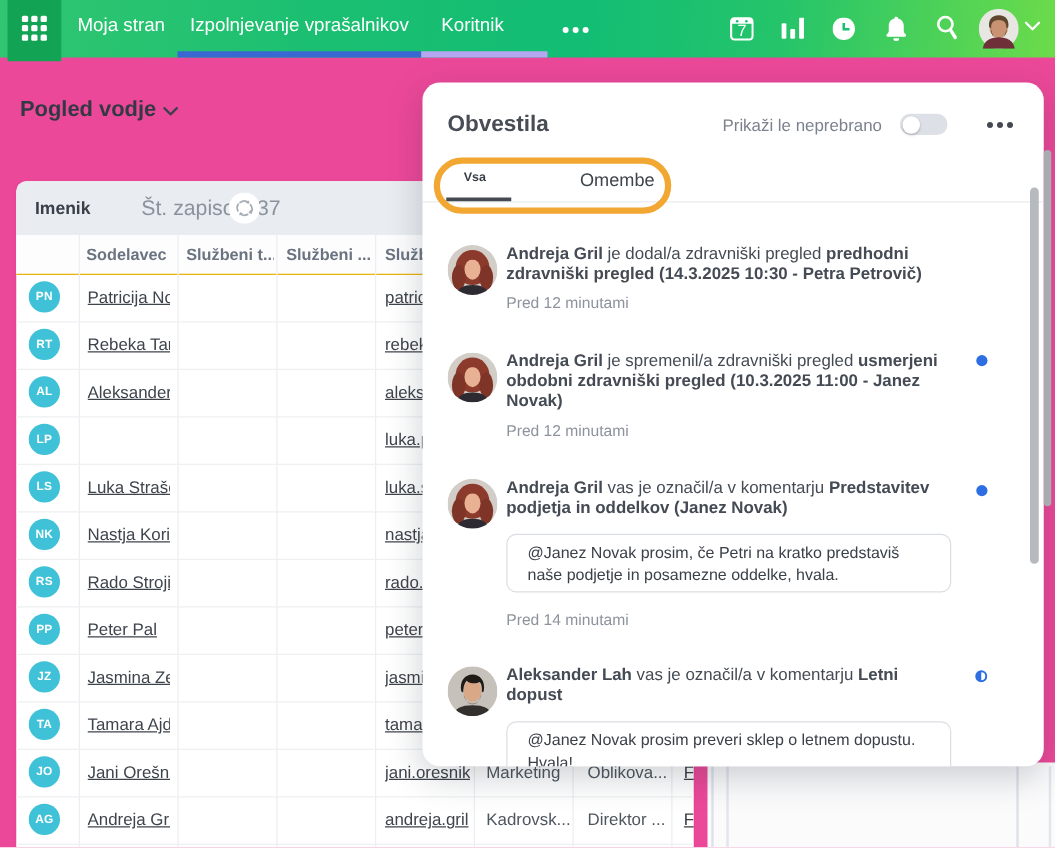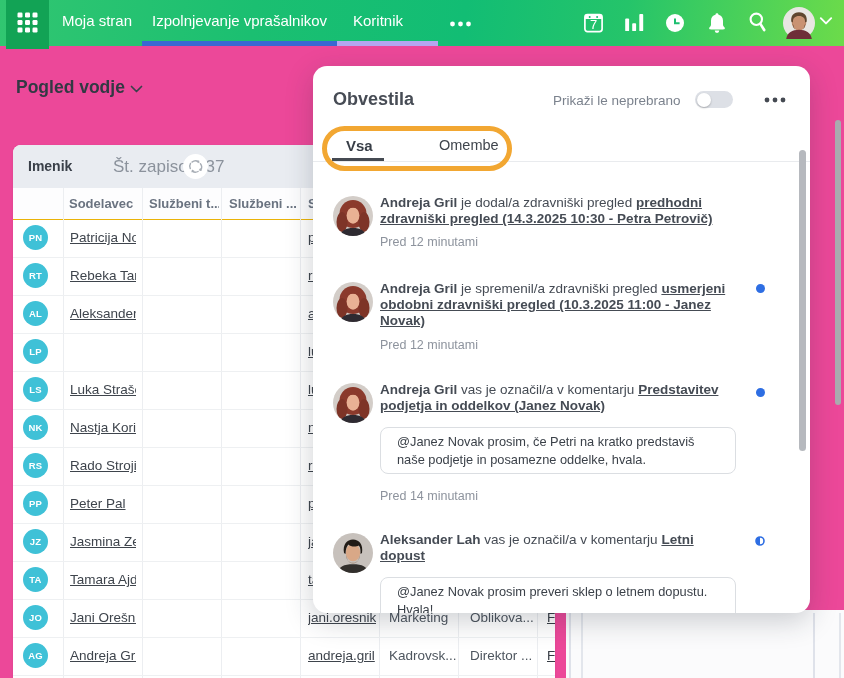--- a/index.html
+++ b/index.html
@@ -28,36 +28,36 @@
   .nm{left:57px;top:0;width:66px;height:38px;line-height:38px;font-size:13.5px;color:#3e444c;
       text-decoration:underline;white-space:nowrap;overflow:hidden;}
   .em{left:295px;top:0;width:68px;height:38px;line-height:38px;font-size:13.5px;color:#3e444c;
       text-decoration:underline;white-space:nowrap;overflow:hidden;}
   .c5{left:376px;top:0;width:68px;height:38px;line-height:38px;font-size:13.5px;color:#4e565f;white-space:nowrap;overflow:hidden;}
   .c6{left:457px;top:0;width:66px;height:38px;line-height:38px;font-size:13.5px;color:#4e565f;white-space:nowrap;overflow:hidden;}
   .c7{left:534px;top:0;width:8px;height:38px;line-height:38px;font-size:13.5px;color:#363c44;text-decoration:underline;white-space:nowrap;overflow:hidden;}
   
   #card2{left:566px;top:610px;width:278px;height:68px;background:#fbfbfc;}
   
-  #panel{left:313px;top:66px;width:497px;height:547px;background:#fff;border-radius:14px;
+  #panel{left:338px;top:66px;width:497px;height:547px;background:#fff;border-radius:14px;
     box-shadow:0 8px 28px rgba(30,40,55,.22);overflow:hidden;}
   .pnl{position:absolute;}
   #ptitle{left:20px;top:23px;font-size:18px;font-weight:bold;color:#474c55;}
   #plabel{left:240px;top:27px;width:132px;font-size:13.5px;color:#7b828d;}
   #toggle{left:382px;top:25px;width:38px;height:17px;border-radius:9px;background:#dde0e6;}
   #tknob{left:1.5px;top:1.5px;width:14px;height:14px;border-radius:50%;background:#fff;box-shadow:0 1px 2px rgba(0,0,0,.25);}
   #tabline{left:0;top:95px;width:497px;height:1px;background:#e9ebee;}
-  #tab1{left:33px;top:71px;font-size:15px;font-weight:bold;color:#383e47;}
+  #tab1{left:33px;top:71px;font-size:10px;font-weight:bold;color:#383e47;}
   #tab2{left:126px;top:71px;font-size:14.5px;color:#3f454d;}
   #tabul{left:19px;top:91.5px;width:52px;height:3px;background:#454a52;}
   #ring{left:9px;top:60px;width:180px;height:34.5px;border:5.5px solid #f2a732;border-radius:23px;}
   .navatar{left:20px;width:40px;height:40px;border-radius:50%;overflow:hidden;}
   .ntext{left:67px;width:395px;font-size:13.5px;line-height:16px;color:#454b54;}
   .ntext b{color:#454b54;}
-  .lnk{font-weight:bold;text-decoration:underline;}
+  .lnk{font-weight:bold;}
   .ntime{left:67px;font-size:12.5px;color:#8d939d;}
   .ndot{left:443px;width:9px;height:9px;border-radius:50%;background:#2e6ee3;}
   .qbox{left:67px;box-sizing:border-box;width:356px;height:47px;border:1px solid #dbdee2;border-radius:8px;background:#fff;
     font-size:12.8px;line-height:18px;color:#3b4149;padding:5px 10px 5px 16px;overflow:hidden;}
   #pscroll{left:486px;top:84px;width:6.5px;height:301px;border-radius:3.5px;background:#b6b9be;}
   #pagescroll{left:835px;top:120px;width:6px;height:285px;border-radius:3px;background:#a9abaf;}
 </style></head>
 <body>
 <div id="root">
 

